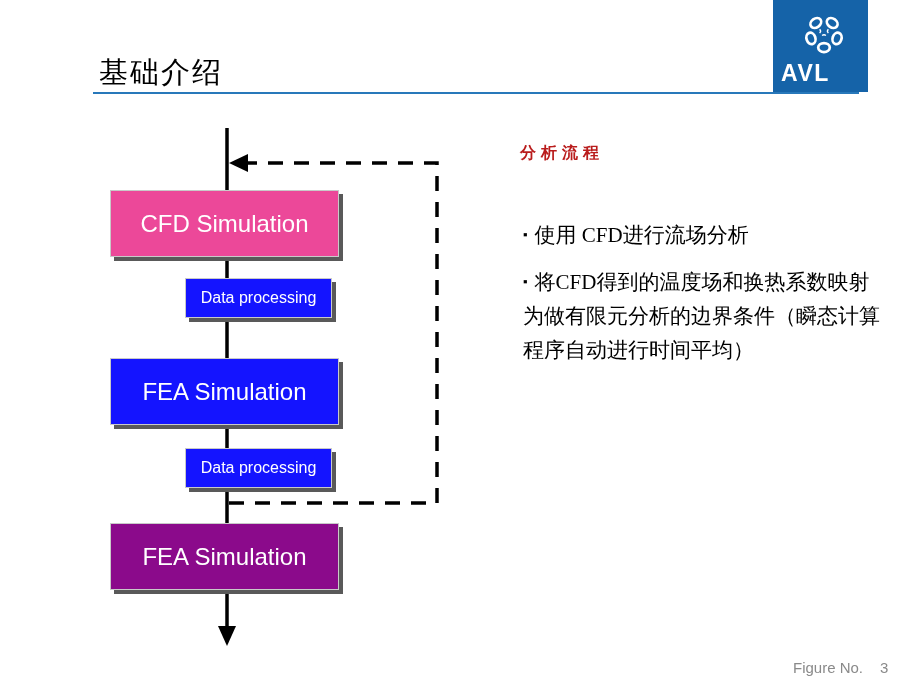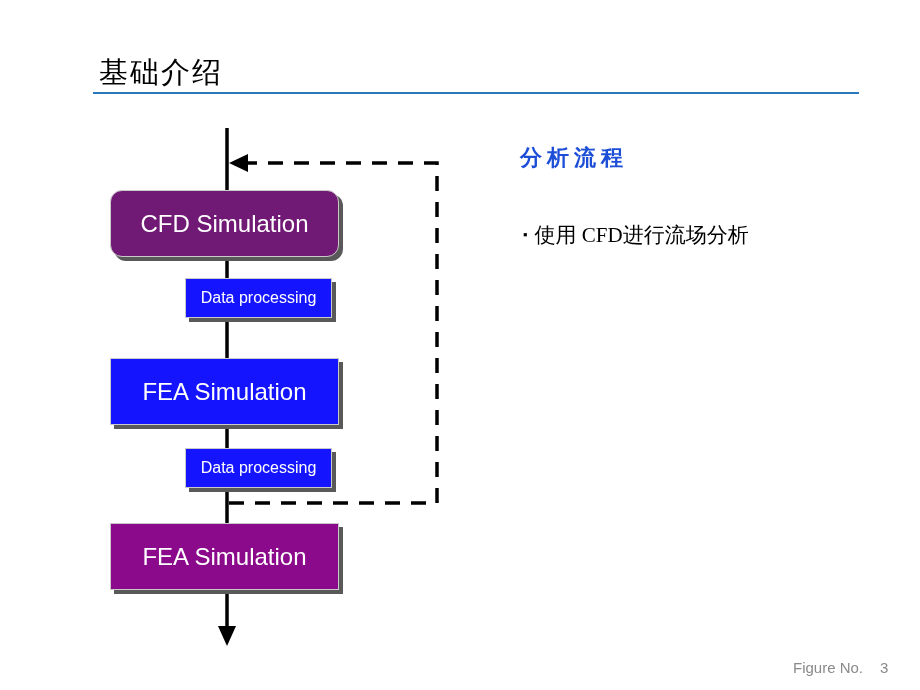--- a/index.html
+++ b/index.html
@@ -74,23 +74,23 @@
   .n-cfd  { left: 110px; top: 190px; }
   .n-dp1  { left: 152px; top: 278px; }
   .n-fea1 { left: 110px; top: 358px; }
   .n-dp2  { left: 152px; top: 448px; }
   .n-fea2 { left: 110px; top: 523px; }
 
   
   .analysis-heading {
     position: absolute;
     left: 520px; top: 143px;
-    font-size: 22px;
+    font-size: 16px;
     font-weight: bold;
-    color: #1d4ed8;
+    color: #b91c1c;
     letter-spacing: 5px;
     white-space: nowrap;
   }
   .bullets {
     position: absolute;
     left: 517px; top: 218px;
     width: 366px;
   }
   .bullet {
     margin: 0 0 13px 6px;
@@ -118,45 +118,63 @@
   .footer .page-num { margin-left: 17px; }
 </style>
 </head>
 <body>
 
 <div class="slide">
 
   <div class="slide-title">基础介绍</div>
   <div class="title-rule" style="background-color: rgb(40, 120, 186);"></div>
 
+  <div class="logo" style="background-color: rgb(21, 99, 168);">
+    <svg class="logo-swirl" viewBox="0 0 58 58">
+      <g stroke="#ffffff" fill="none" stroke-width="2.8">
+        <ellipse cx="20.5" cy="15.5" rx="6" ry="4.6" transform="rotate(-36 20.5 15.5)"></ellipse>
+        <ellipse cx="37.5" cy="15.5" rx="6" ry="4.6" transform="rotate(36 37.5 15.5)"></ellipse>
+        <ellipse cx="42.5" cy="31.5" rx="6" ry="4.6" transform="rotate(108 42.5 31.5)"></ellipse>
+        <ellipse cx="29" cy="41" rx="6" ry="4.6" transform="rotate(180 29 41)"></ellipse>
+        <ellipse cx="15.5" cy="31.5" rx="6" ry="4.6" transform="rotate(252 15.5 31.5)"></ellipse>
+      </g>
+      <g stroke="#ffffff" fill="none" stroke-width="1.4">
+        <path d="M 24.5 22 q 2 2 0 4"></path>
+        <path d="M 33.5 22 q -2 2 0 4"></path>
+        <path d="M 27 28.5 q 2 -1.5 4 0"></path>
+      </g>
+    </svg>
+    <div class="logo-text">AVL</div>
+  </div>
 
   <svg class="flow-lines" viewBox="0 0 920 690">
 
     <line x1="227" y1="128" x2="227" y2="629" stroke="#000000" stroke-width="3.5"></line>
 
     <polygon points="227,646 218,626 236,626" fill="#000000"></polygon>
 
     <path d="M 229 503 L 437 503 L 437 163 L 245 163" stroke="#000000" stroke-width="3.5" fill="none" stroke-dasharray="15 11"></path>
 
     <polygon points="229,163 248,154 248,172" fill="#000000"></polygon>
   </svg>
 
-  <div class="node node-lg n-cfd" style="background-color: #701a75; border-radius: 12px;">CFD Simulation</div>
+  <div class="node node-lg n-cfd" style="background-color: #ec4899;">CFD Simulation</div>
 
   <div class="node node-sm n-dp1" style="background-color: rgb(20, 20, 255);">Data processing</div>
 
   <div class="node node-lg n-fea1" style="background-color: rgb(20, 20, 255);">FEA Simulation</div>
 
   <div class="node node-sm n-dp2" style="background-color: rgb(20, 20, 255);">Data processing</div>
 
   <div class="node node-lg n-fea2" style="background-color: rgb(139, 10, 139);">FEA Simulation</div>
 
   <div class="analysis-heading">分析流程</div>
 
   <div class="bullets">
     <p class="bullet"><span class="bmark">▪</span><span>使用 CFD进行流场分析</span></p>
+    <p class="bullet"><span class="bmark">▪</span><span>将CFD得到的温度场和换热系数映射为做有限元分析的边界条件（瞬态计算程序自动进行时间平均）</span></p>
   </div>
 
   <div class="footer">
     <span>Figure No.</span><span class="page-num">3</span>
   </div>
 
 </div>
 
 </body></html>

